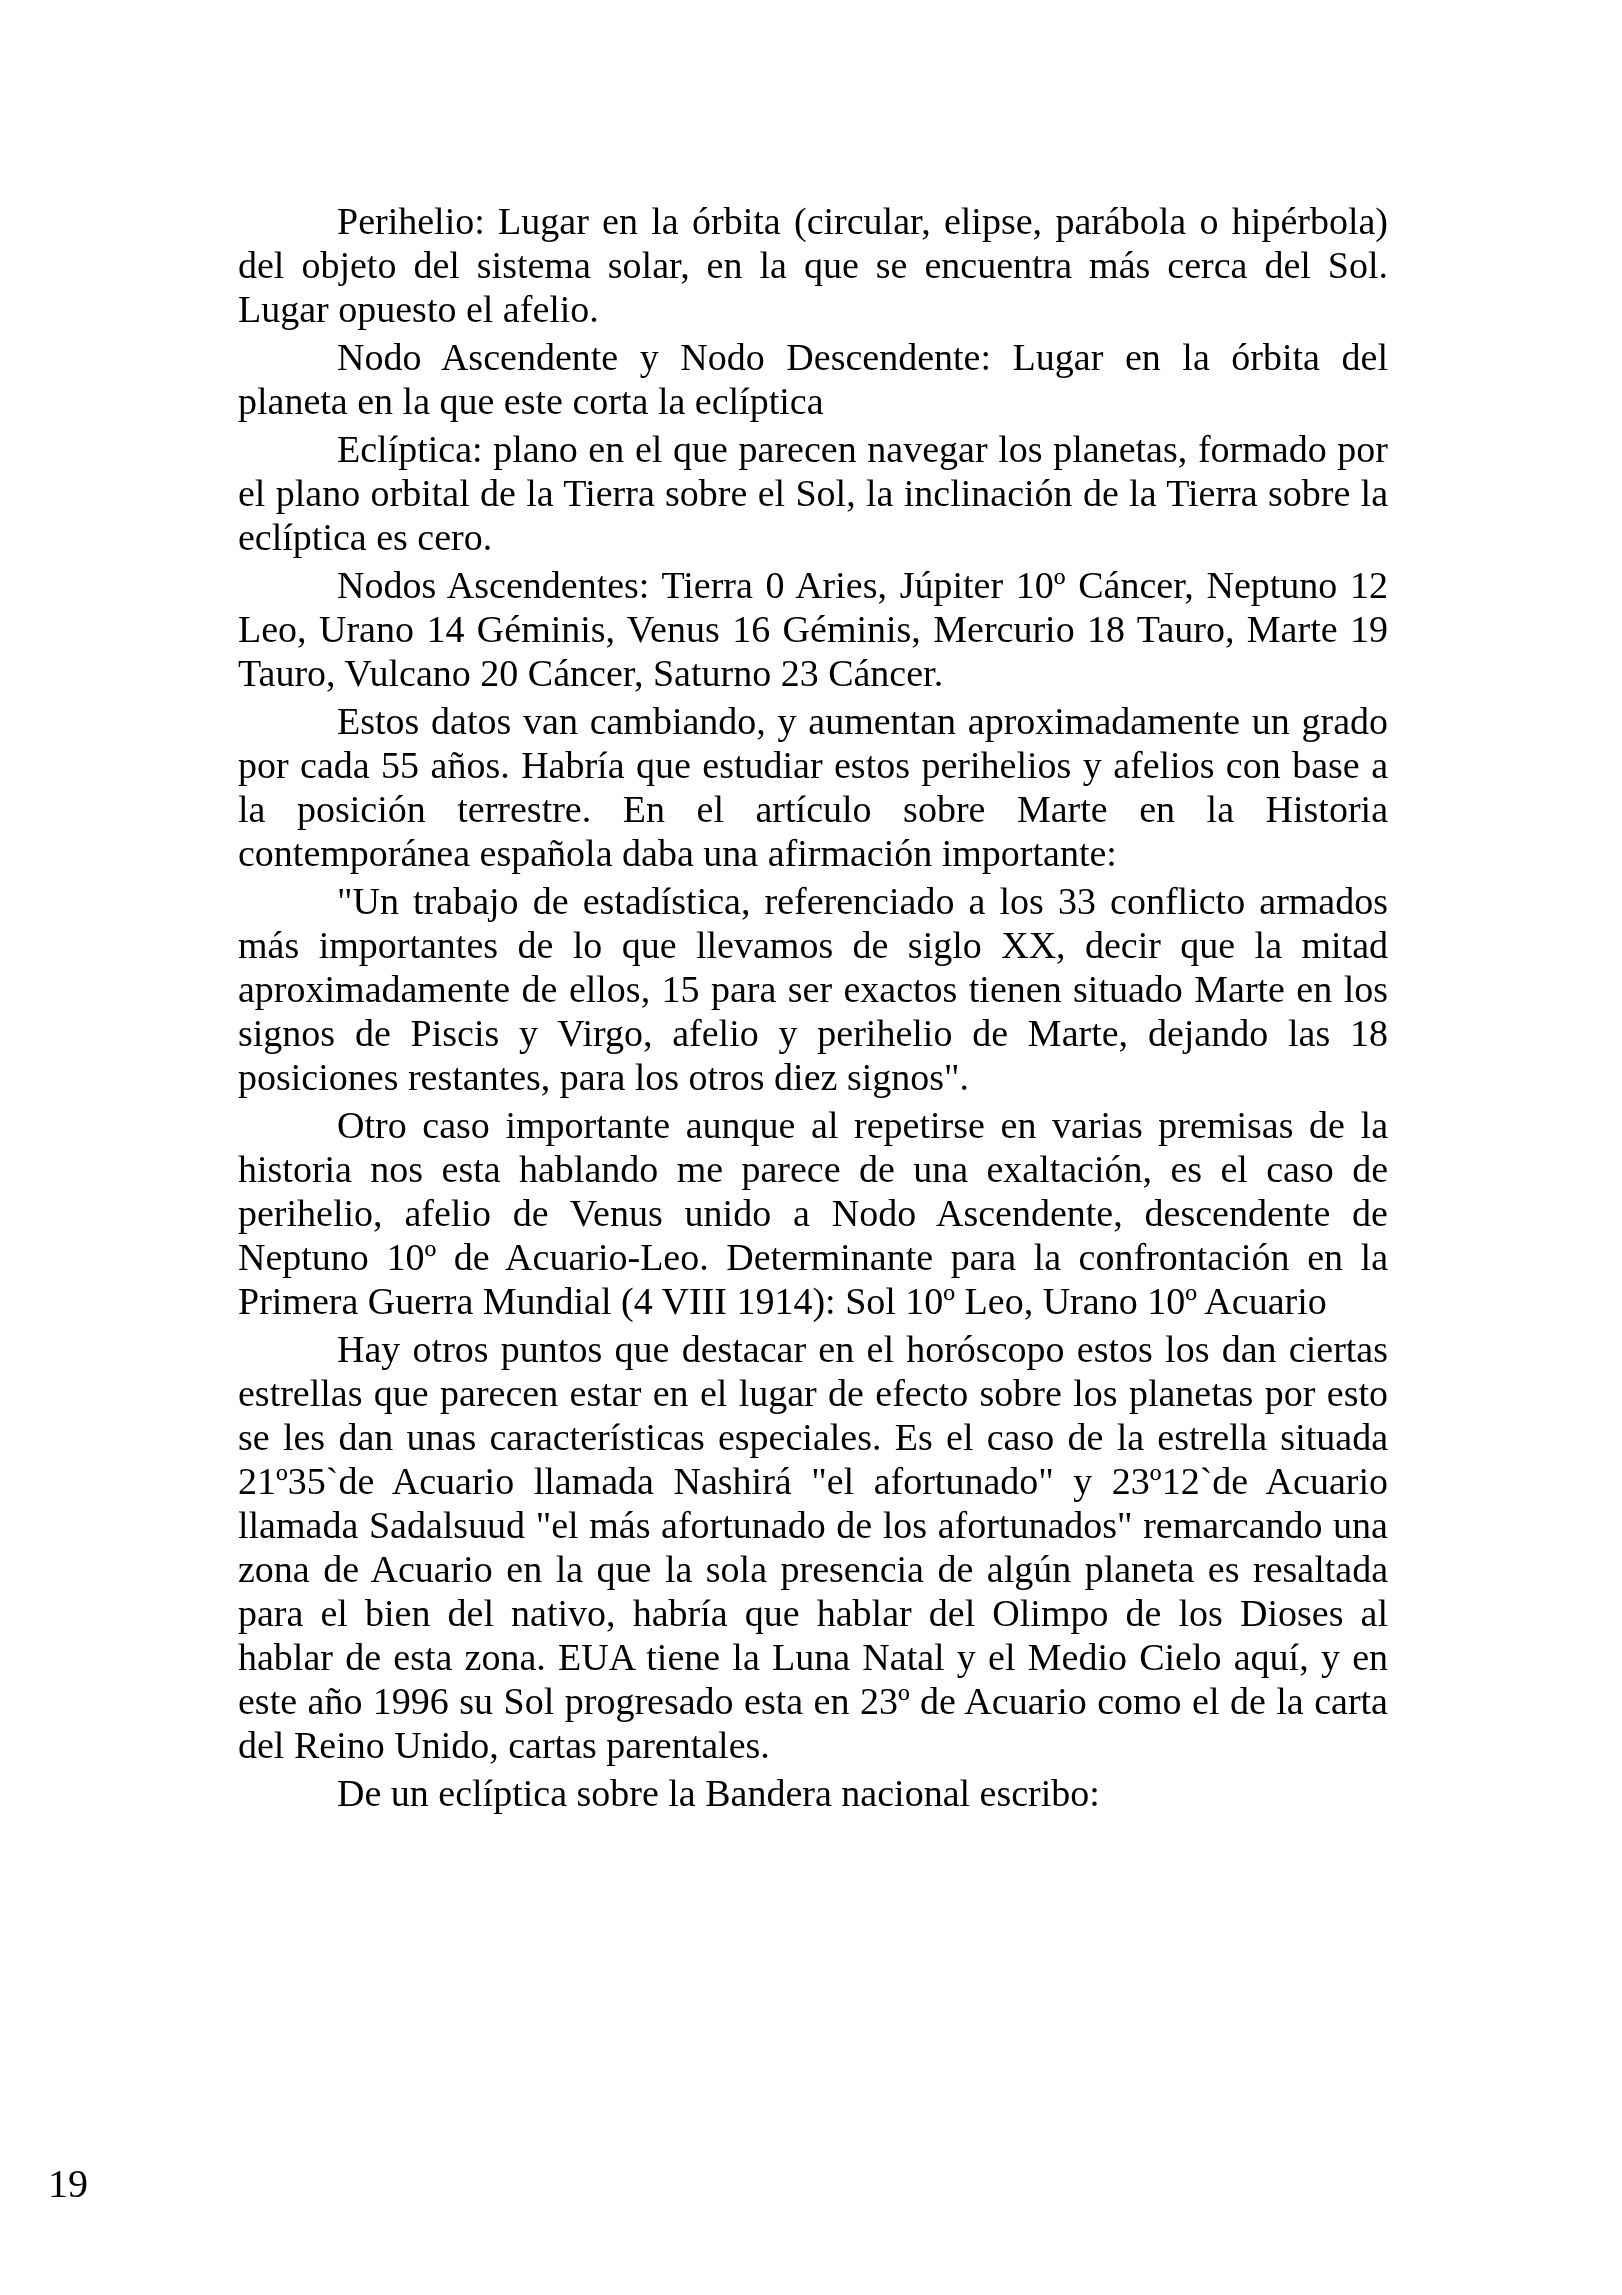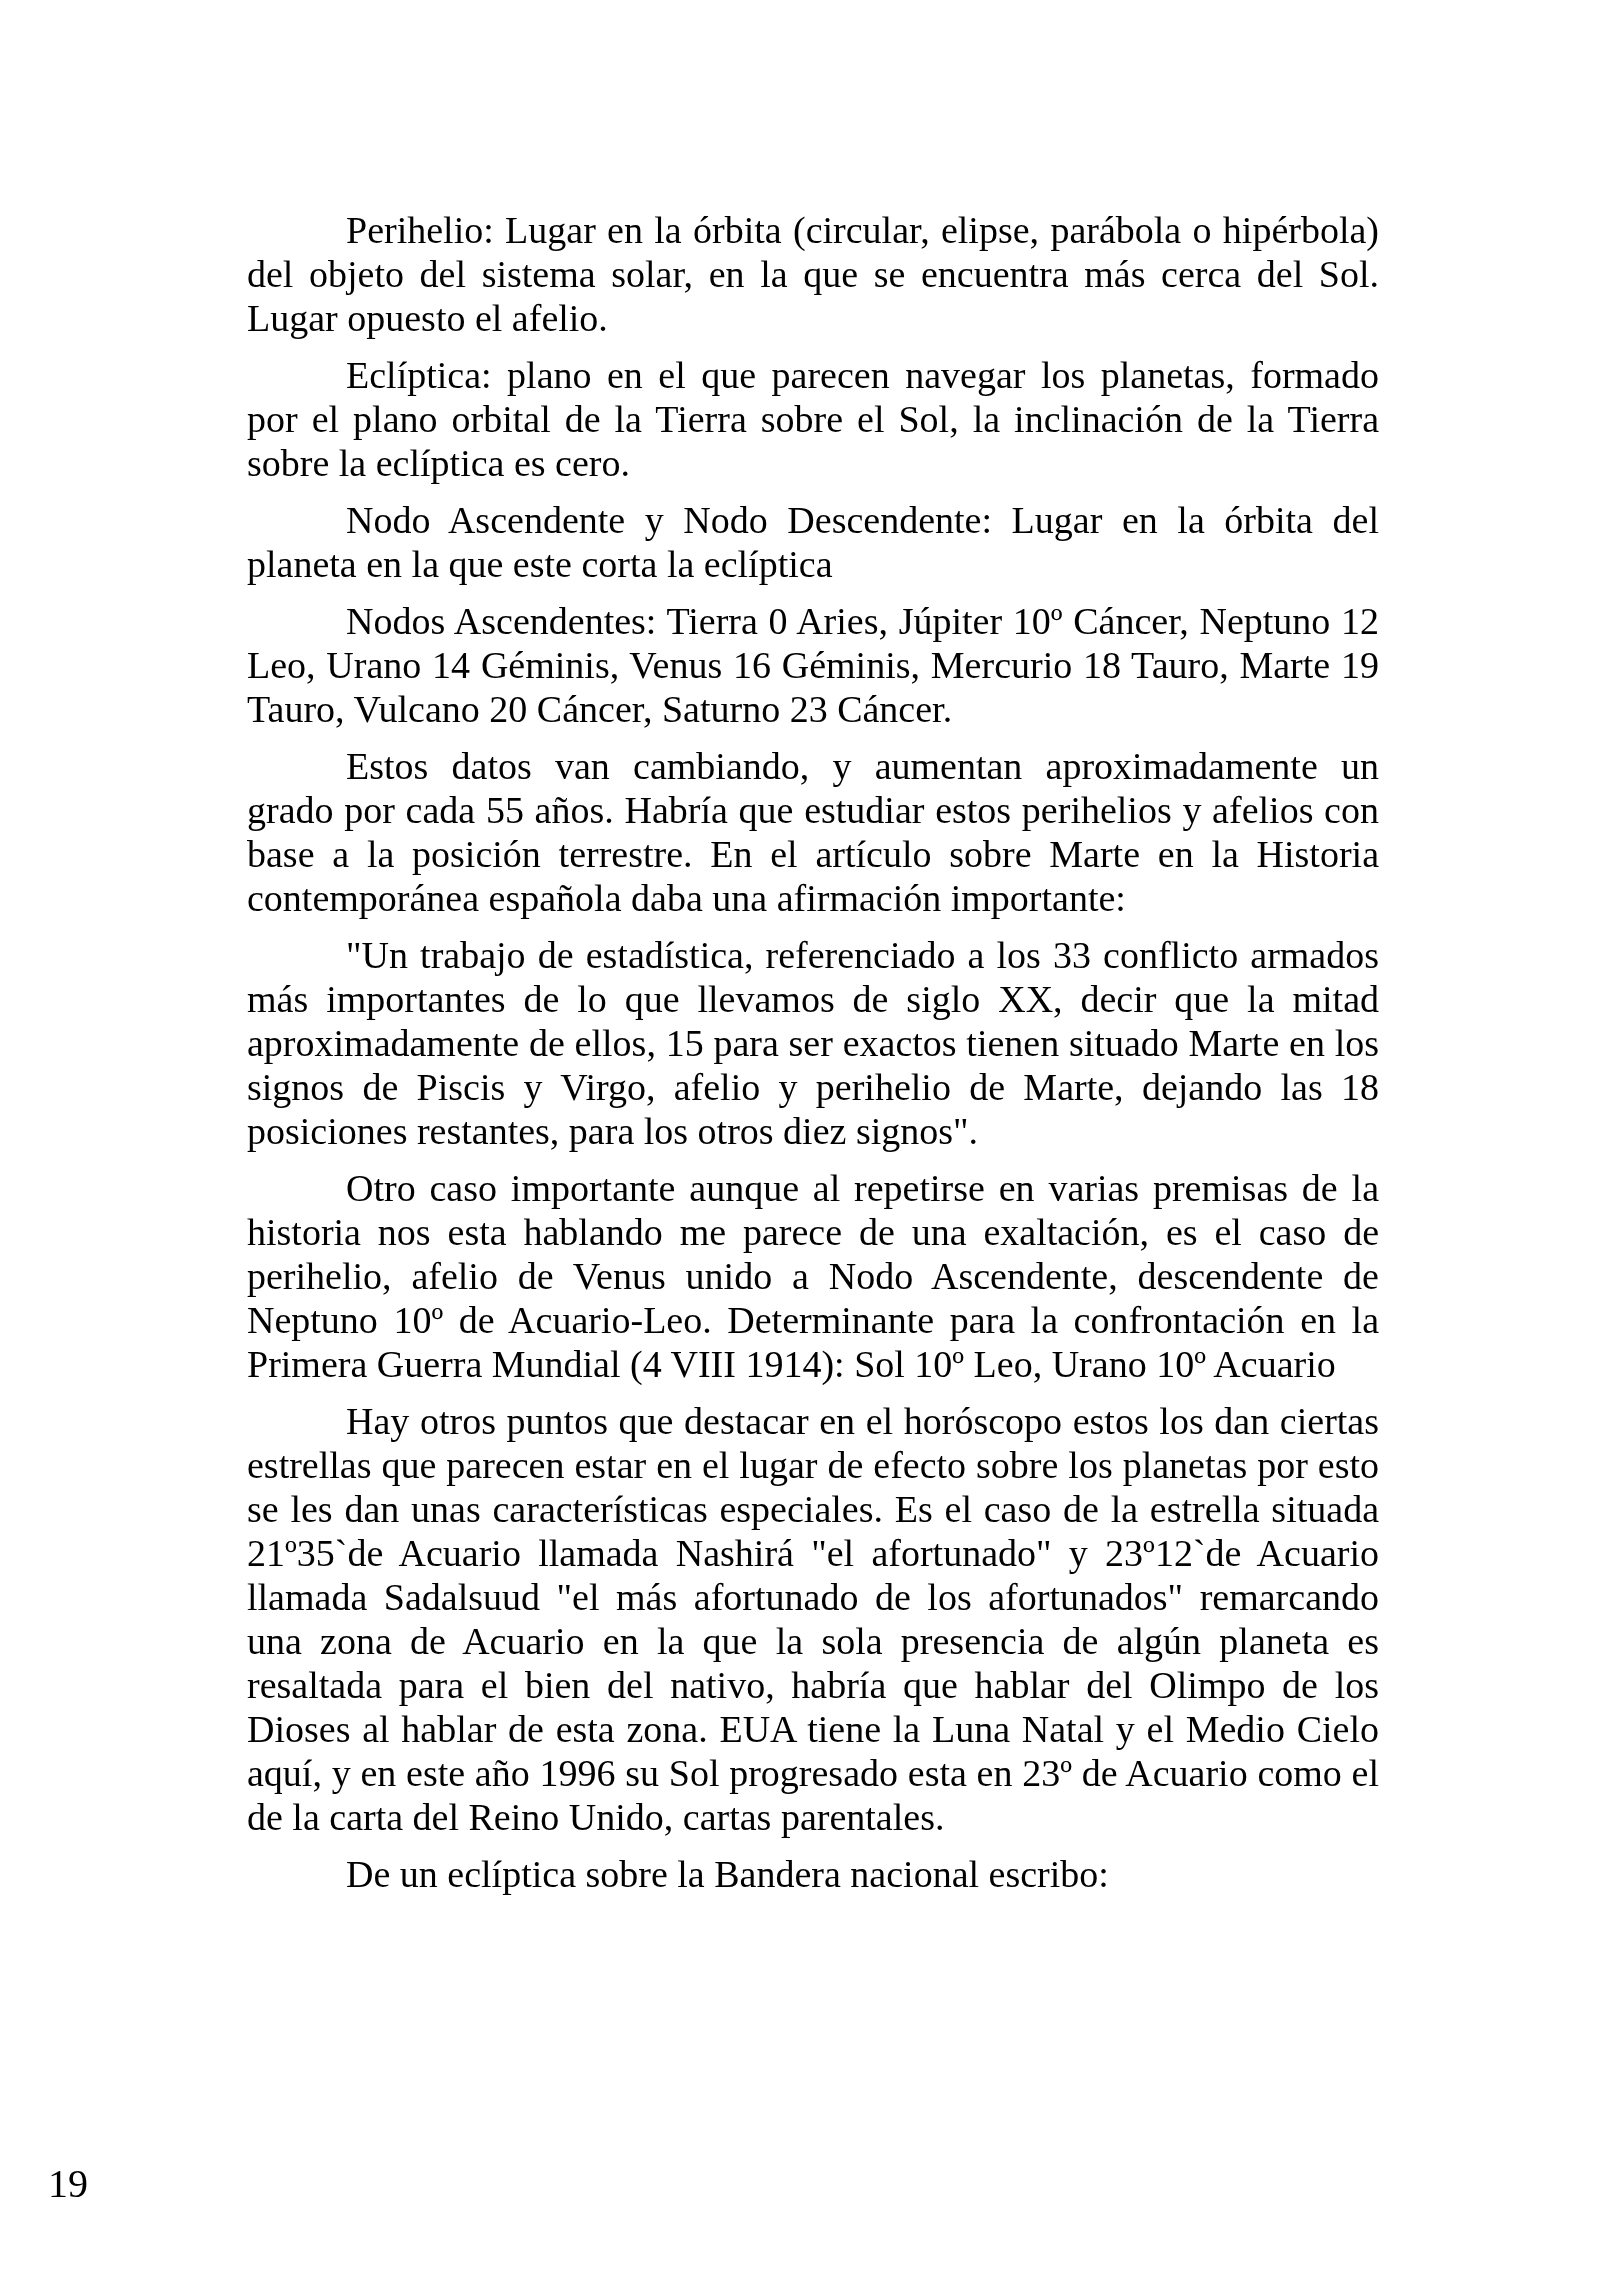--- a/index.html
+++ b/index.html
@@ -22,43 +22,43 @@
       top: 195px;
       width: 1158px;
       font-size: 38px;
       line-height: 44px;
       text-align: justify;
       text-justify: inter-word;
       hyphens: none;
       -webkit-hyphens: none;
     }
     .text-block p {
-      margin: 13px;
+      margin: 4px;
       padding: 0;
       text-indent: 99px;
     }
     .page-number {
       position: absolute;
       top: 2165px;
       left: 0;
       width: 100%;
       text-align: left;
       font-size: 40px;
       line-height: 37px;
       padding-left: 48px;
     }
   </style>
 </head>
 <body>
 
 <div class="page">
   <div class="text-block">
     <p>Perihelio: Lugar en la órbita (circular, elipse, parábola o hipérbola) del objeto del sistema solar, en la que se encuentra más cerca del Sol. Lugar opuesto el afelio.</p>
+    <p>Nodo Ascendente y Nodo Descendente: Lugar en la órbita del planeta en la que este corta la eclíptica</p>
     <p>Eclíptica: plano en el que parecen navegar los planetas, formado por el plano orbital de la Tierra sobre el Sol, la inclinación de la Tierra sobre la eclíptica es cero.</p>
-    <p>Nodo Ascendente y Nodo Descendente: Lugar en la órbita del planeta en la que este corta la eclíptica</p>
     <p>Nodos Ascendentes: Tierra 0 Aries, Júpiter 10º Cáncer, Neptuno 12 Leo, Urano 14 Géminis, Venus 16 Géminis, Mercurio 18 Tauro, Marte 19 Tauro, Vulcano 20 Cáncer, Saturno 23 Cáncer.</p>
     <p>Estos datos van cambiando, y aumentan aproximadamente un grado por cada 55 años. Habría que estudiar estos perihelios y afelios con base a la posición terrestre. En el artículo sobre Marte en la Historia contemporánea española daba una afirmación importante:</p>
     <p>"Un trabajo de estadística, referenciado a los 33 conflicto armados más importantes de lo que llevamos de siglo XX, decir que la mitad aproximadamente de ellos, 15 para ser exactos tienen situado Marte en los signos de Piscis y Virgo, afelio y perihelio de Marte, dejando las 18 posiciones restantes, para los otros diez signos".</p>
     <p>Otro caso importante aunque al repetirse en varias premisas de la historia nos esta hablando me parece de una exaltación, es el caso de perihelio, afelio de Venus unido a Nodo Ascendente, descendente de Neptuno 10º de Acuario-Leo. Determinante para la confrontación en la Primera Guerra Mundial (4 VIII 1914): Sol 10º Leo, Urano 10º Acuario</p>
     <p>Hay otros puntos que destacar en el horóscopo estos los dan ciertas estrellas que parecen estar en el lugar de efecto sobre los planetas por esto se les dan unas características especiales. Es el caso de la estrella situada 21º35`de Acuario llamada Nashirá "el afortunado" y 23º12`de Acuario llamada Sadalsuud "el más afortunado de los afortunados" remarcando una zona de Acuario en la que la sola presencia de algún planeta es resaltada para el bien del nativo, habría que hablar del Olimpo de los Dioses al hablar de esta zona. EUA tiene la Luna Natal y el Medio Cielo aquí, y en este año 1996 su Sol progresado esta en 23º de Acuario como el de la carta del Reino Unido, cartas parentales.</p>
     <p>De un eclíptica sobre la Bandera nacional escribo:</p>
   </div>
   <div class="page-number">19</div>
 </div>
 

